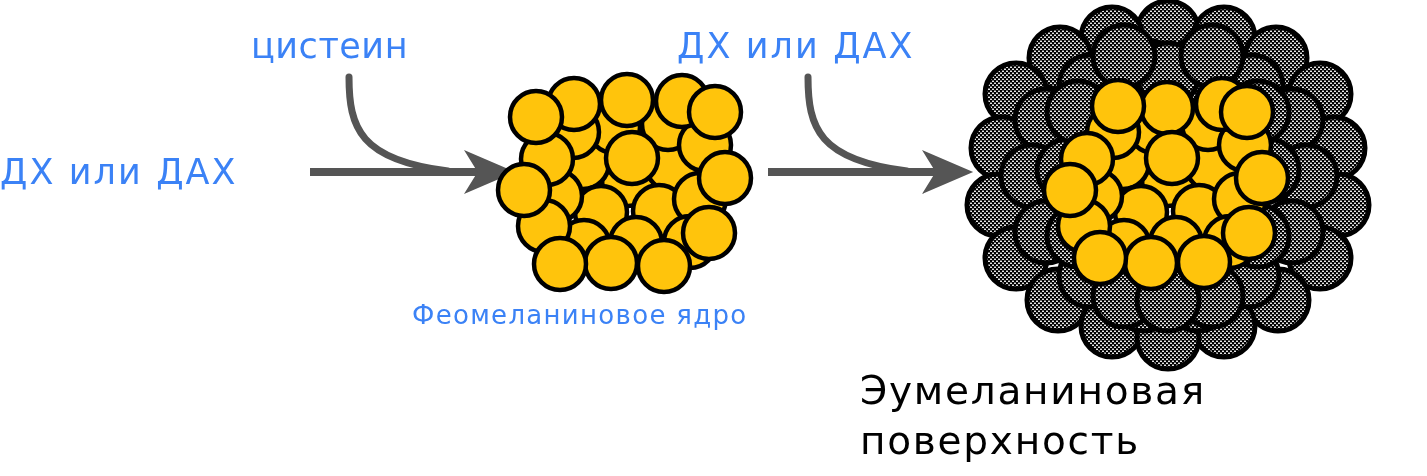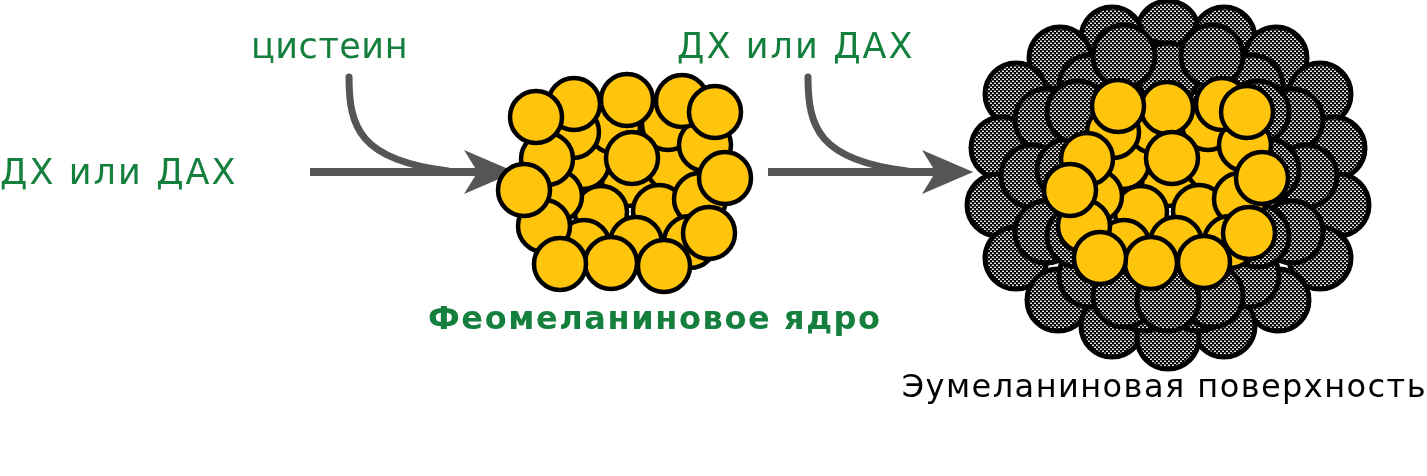--- a/index.html
+++ b/index.html
@@ -17,21 +17,21 @@
   }
   .stage {
     position: absolute;
     inset: 0;
     width: 1427px;
     height: 476px;
   }
   .label {
     position: absolute;
     white-space: nowrap;
-    color: #15803d;
+    color: #3b82f6;
     font-weight: 400;
     letter-spacing: 0.06em;
     line-height: 1.18;
   }
   #label-reagent-left {
     left: 0px;
     top: 152px;
     font-size: 35px;
   }
   #label-cysteine {
@@ -39,33 +39,32 @@
     top: 26px;
     font-size: 35px;
     letter-spacing: 0.015em;
   }
   #label-reagent-right {
     left: 677px;
     top: 26px;
     font-size: 35px;
   }
   #label-core-caption {
-    left: 428px;
+    left: 412px;
     top: 300px;
-    font-size: 32px;
+    font-size: 26px;
     letter-spacing: 0.05em;
-    font-weight: bold;
   }
   #label-shell-caption {
     position: absolute;
     left: 860px;
     top: 366px;
     width: 567px;
-    text-align: right;
-    font-size: 32px;
+    text-align: left;
+    font-size: 39px;
     letter-spacing: 0.045em;
     line-height: 1.28;
     white-space: normal;
   }
   #label-shell-caption .cap-line {
     display: block;
   }
   svg.art {
     position: absolute;
     left: 0;

